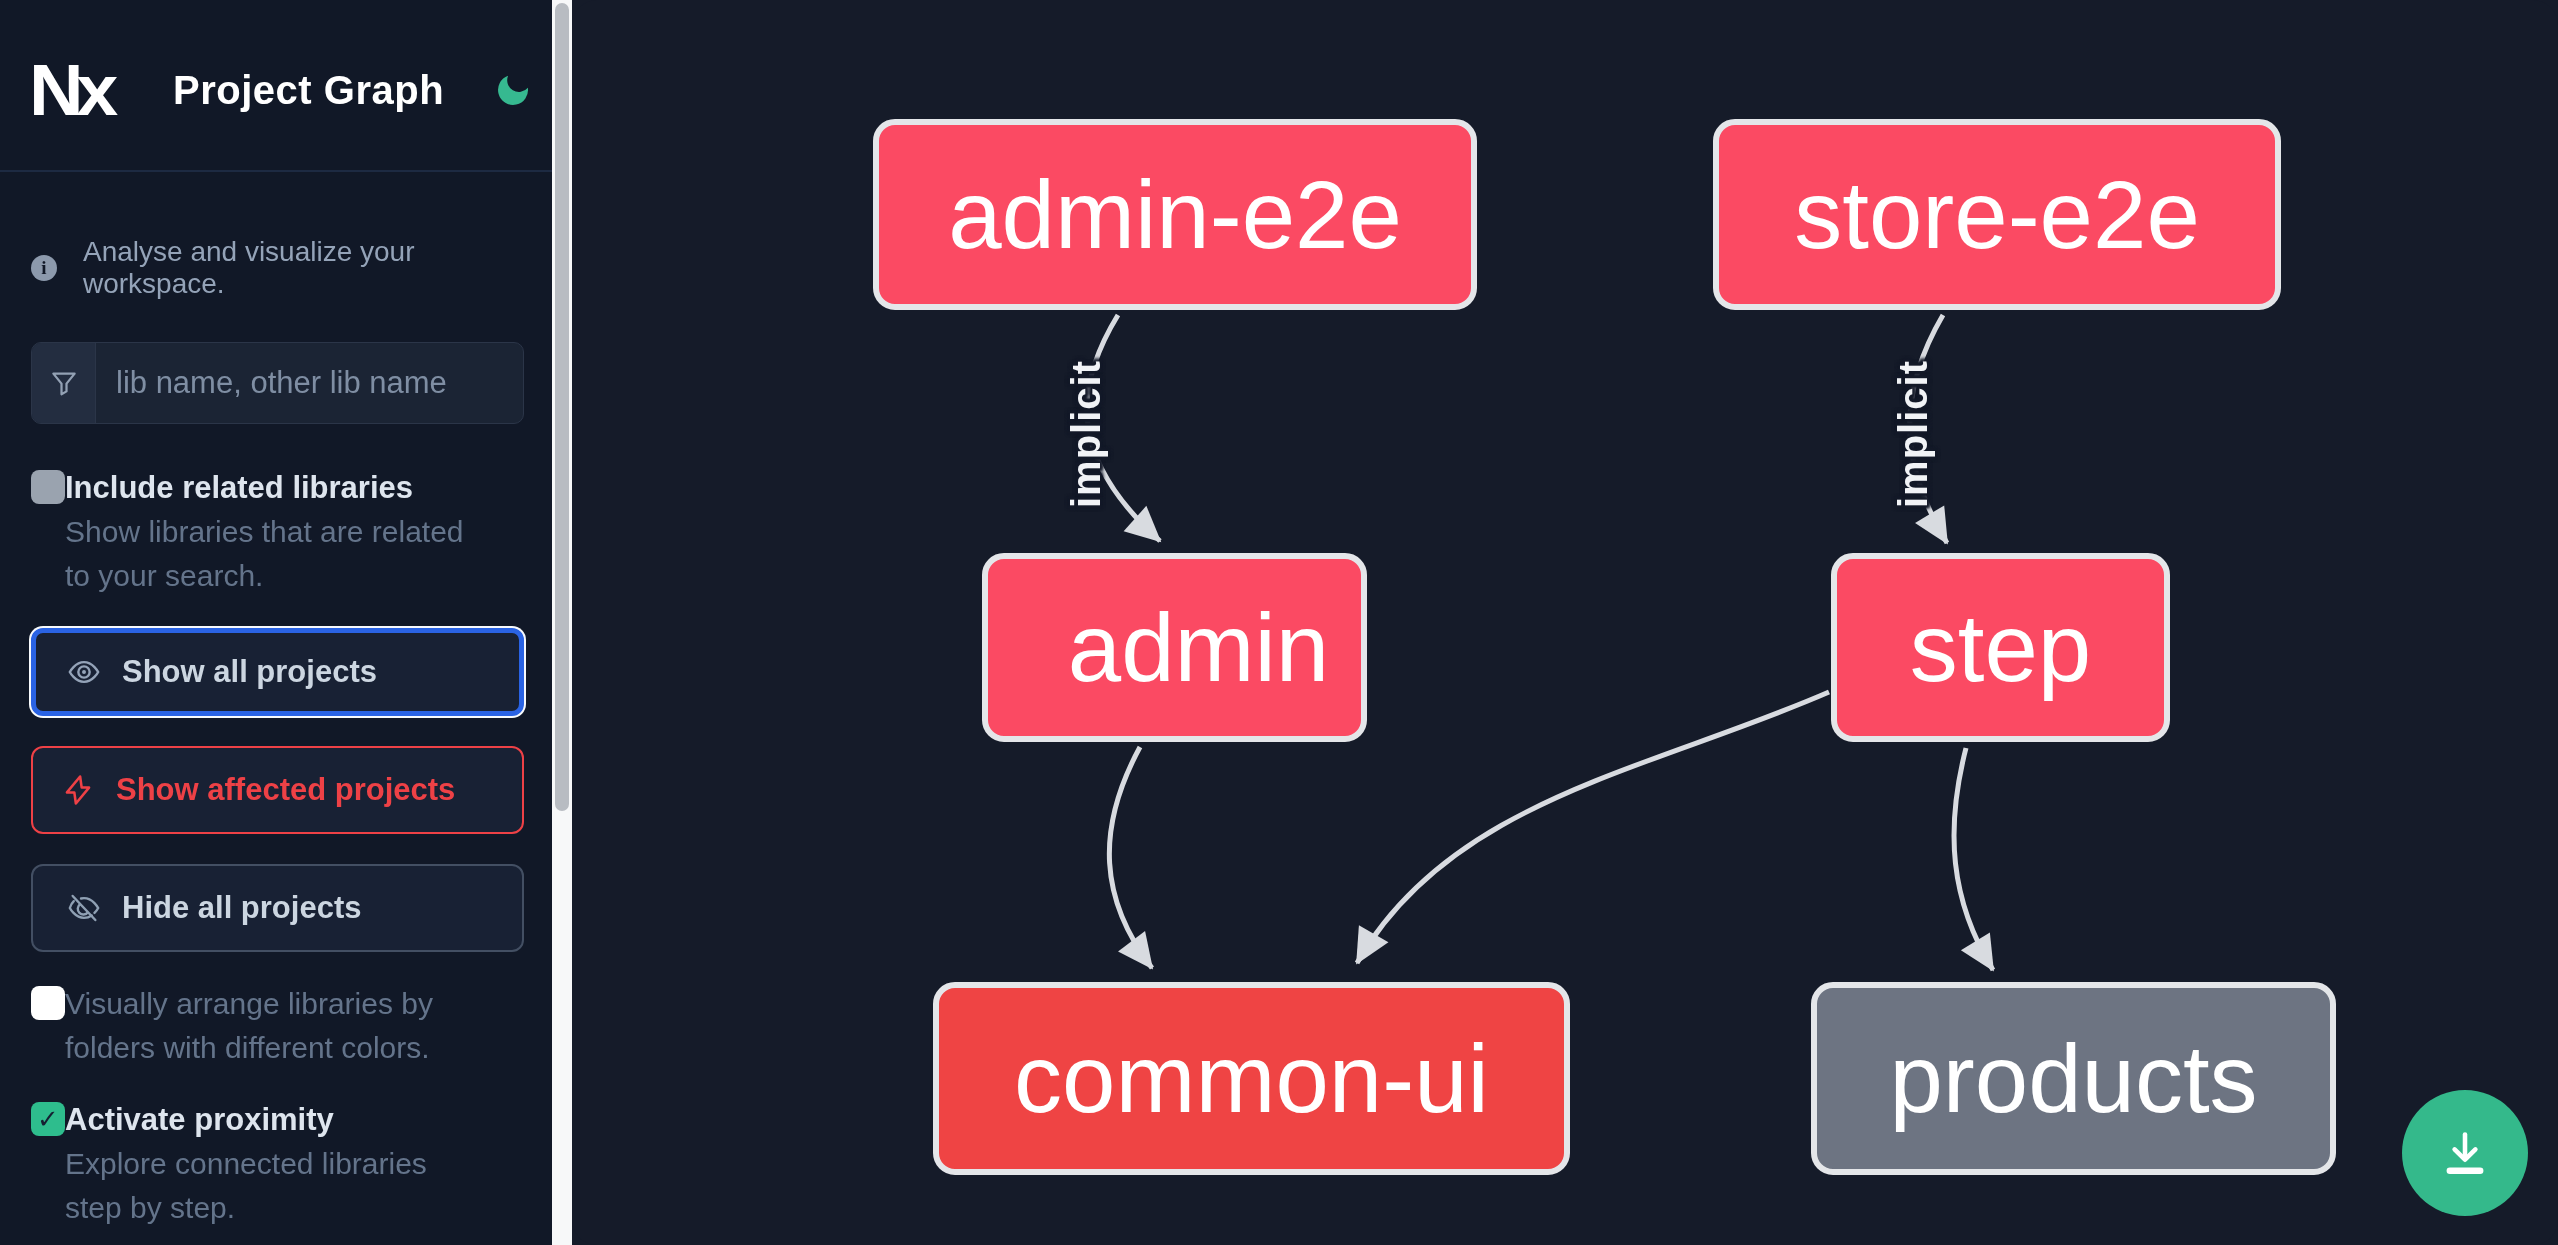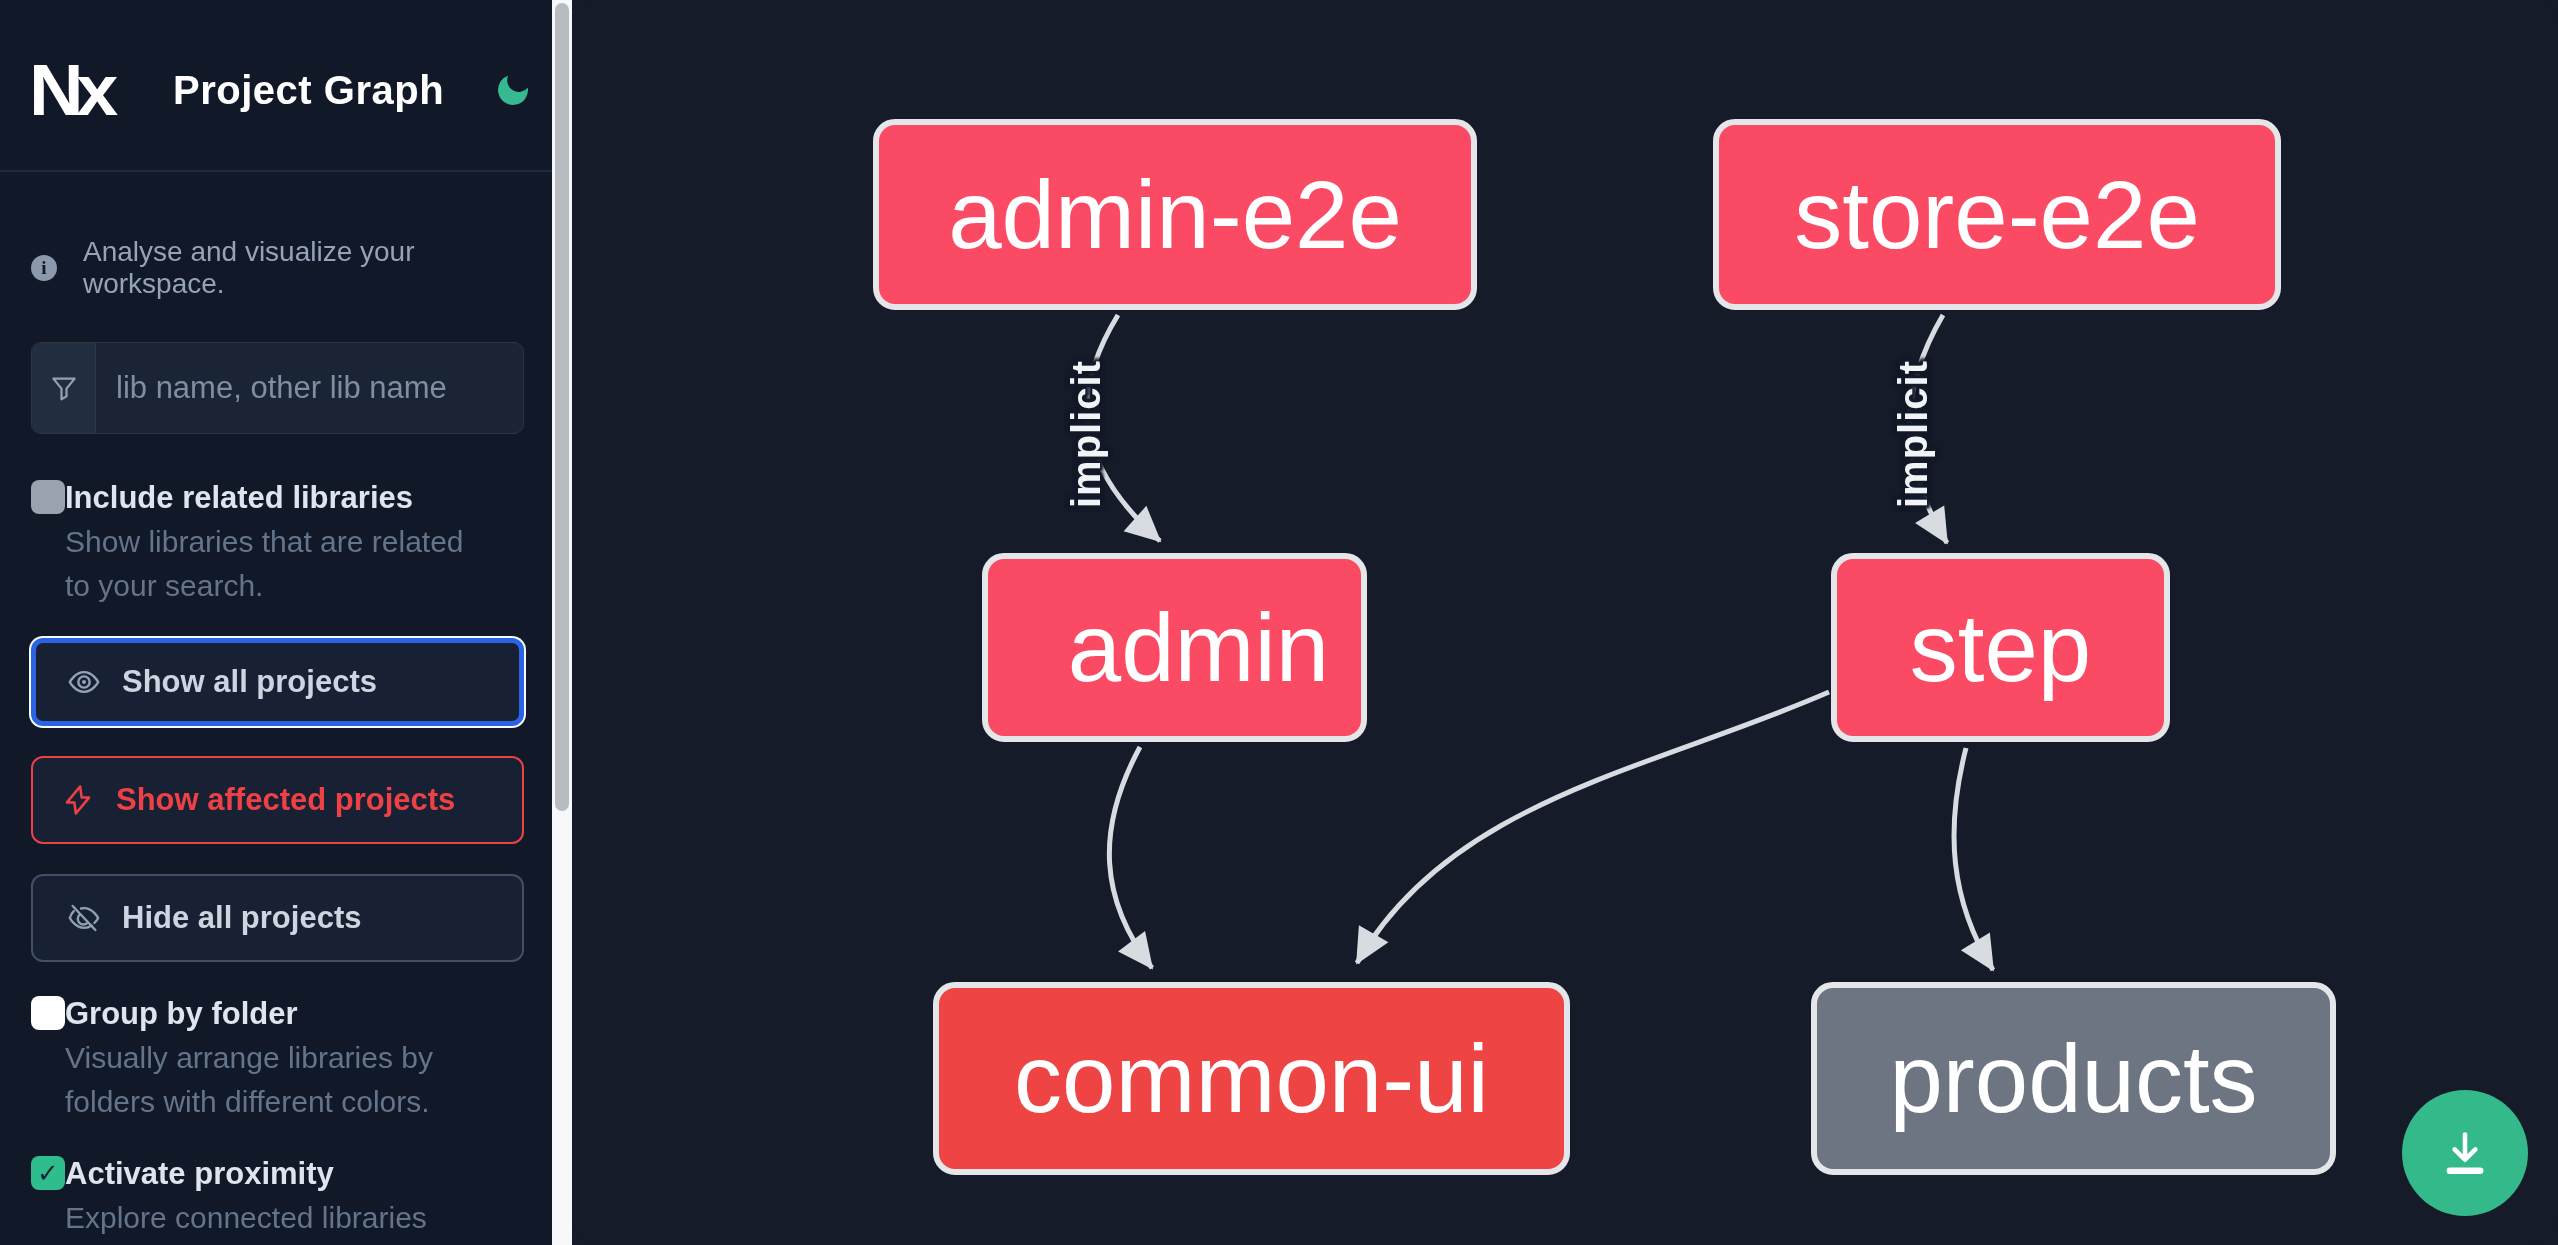--- a/index.html
+++ b/index.html
@@ -28,21 +28,21 @@
 
   .info-row { margin-top:64px; display:flex; align-items:center; gap:26px; }
   .info-icon {
     width:26px; height:26px; border-radius:50%; background:#8c99ac; flex:0 0 26px;
     color:#111827; font-size:19px; font-weight:700; font-family:"Liberation Serif",serif;
     display:flex; align-items:center; justify-content:center;
   }
   .tagline { color:#94a3b8; font-size:28px; }
 
   .search-box {
-    margin-top:42px; height:92px; width:493px; border:1px solid #2b3548; border-radius:10px;
+    margin-top:42px; height:82px; width:493px; border:1px solid #2b3548; border-radius:10px;
     background:#1b2434; display:flex; align-items:stretch; overflow:hidden;
   }
   .funnel-cell {
     width:64px; background:#232d40; border-right:1px solid #2b3548;
     display:flex; align-items:center; justify-content:center; flex:0 0 64px;
   }
   .search-box input {
     flex:1; background:transparent; border:none; outline:none;
     color:#cbd5e1; font-size:31px; padding:0 20px; font-family:inherit;
   }
@@ -167,21 +167,20 @@
         <path d="M9.2 9.4a4 4 0 1 0 5.6 5.6" fill="none" stroke="#8fa0b3" stroke-width="1.7"></path>
         <line x1="4" y1="3.5" x2="20" y2="20.5" stroke="#8fa0b3" stroke-width="1.7" stroke-linecap="round"></line>
       </svg>
       <span>Hide all projects</span>
     </div>
   </div>
 
   <div class="toggle-row mt-group">
     <span class="checkbox cb-white"></span>
     <span class="toggle-text">
-      <div class="toggle-label">Group by folder</div>
       <div class="toggle-desc">Visually arrange libraries by folders with different colors.</div>
     </span>
   </div>
 
   <div class="toggle-row mt-prox">
     <span class="checkbox cb-green">✓</span>
     <span class="toggle-text">
       <div class="toggle-label">Activate proximity</div>
       <div class="toggle-desc">Explore connected libraries step by step.</div>
     </span>

